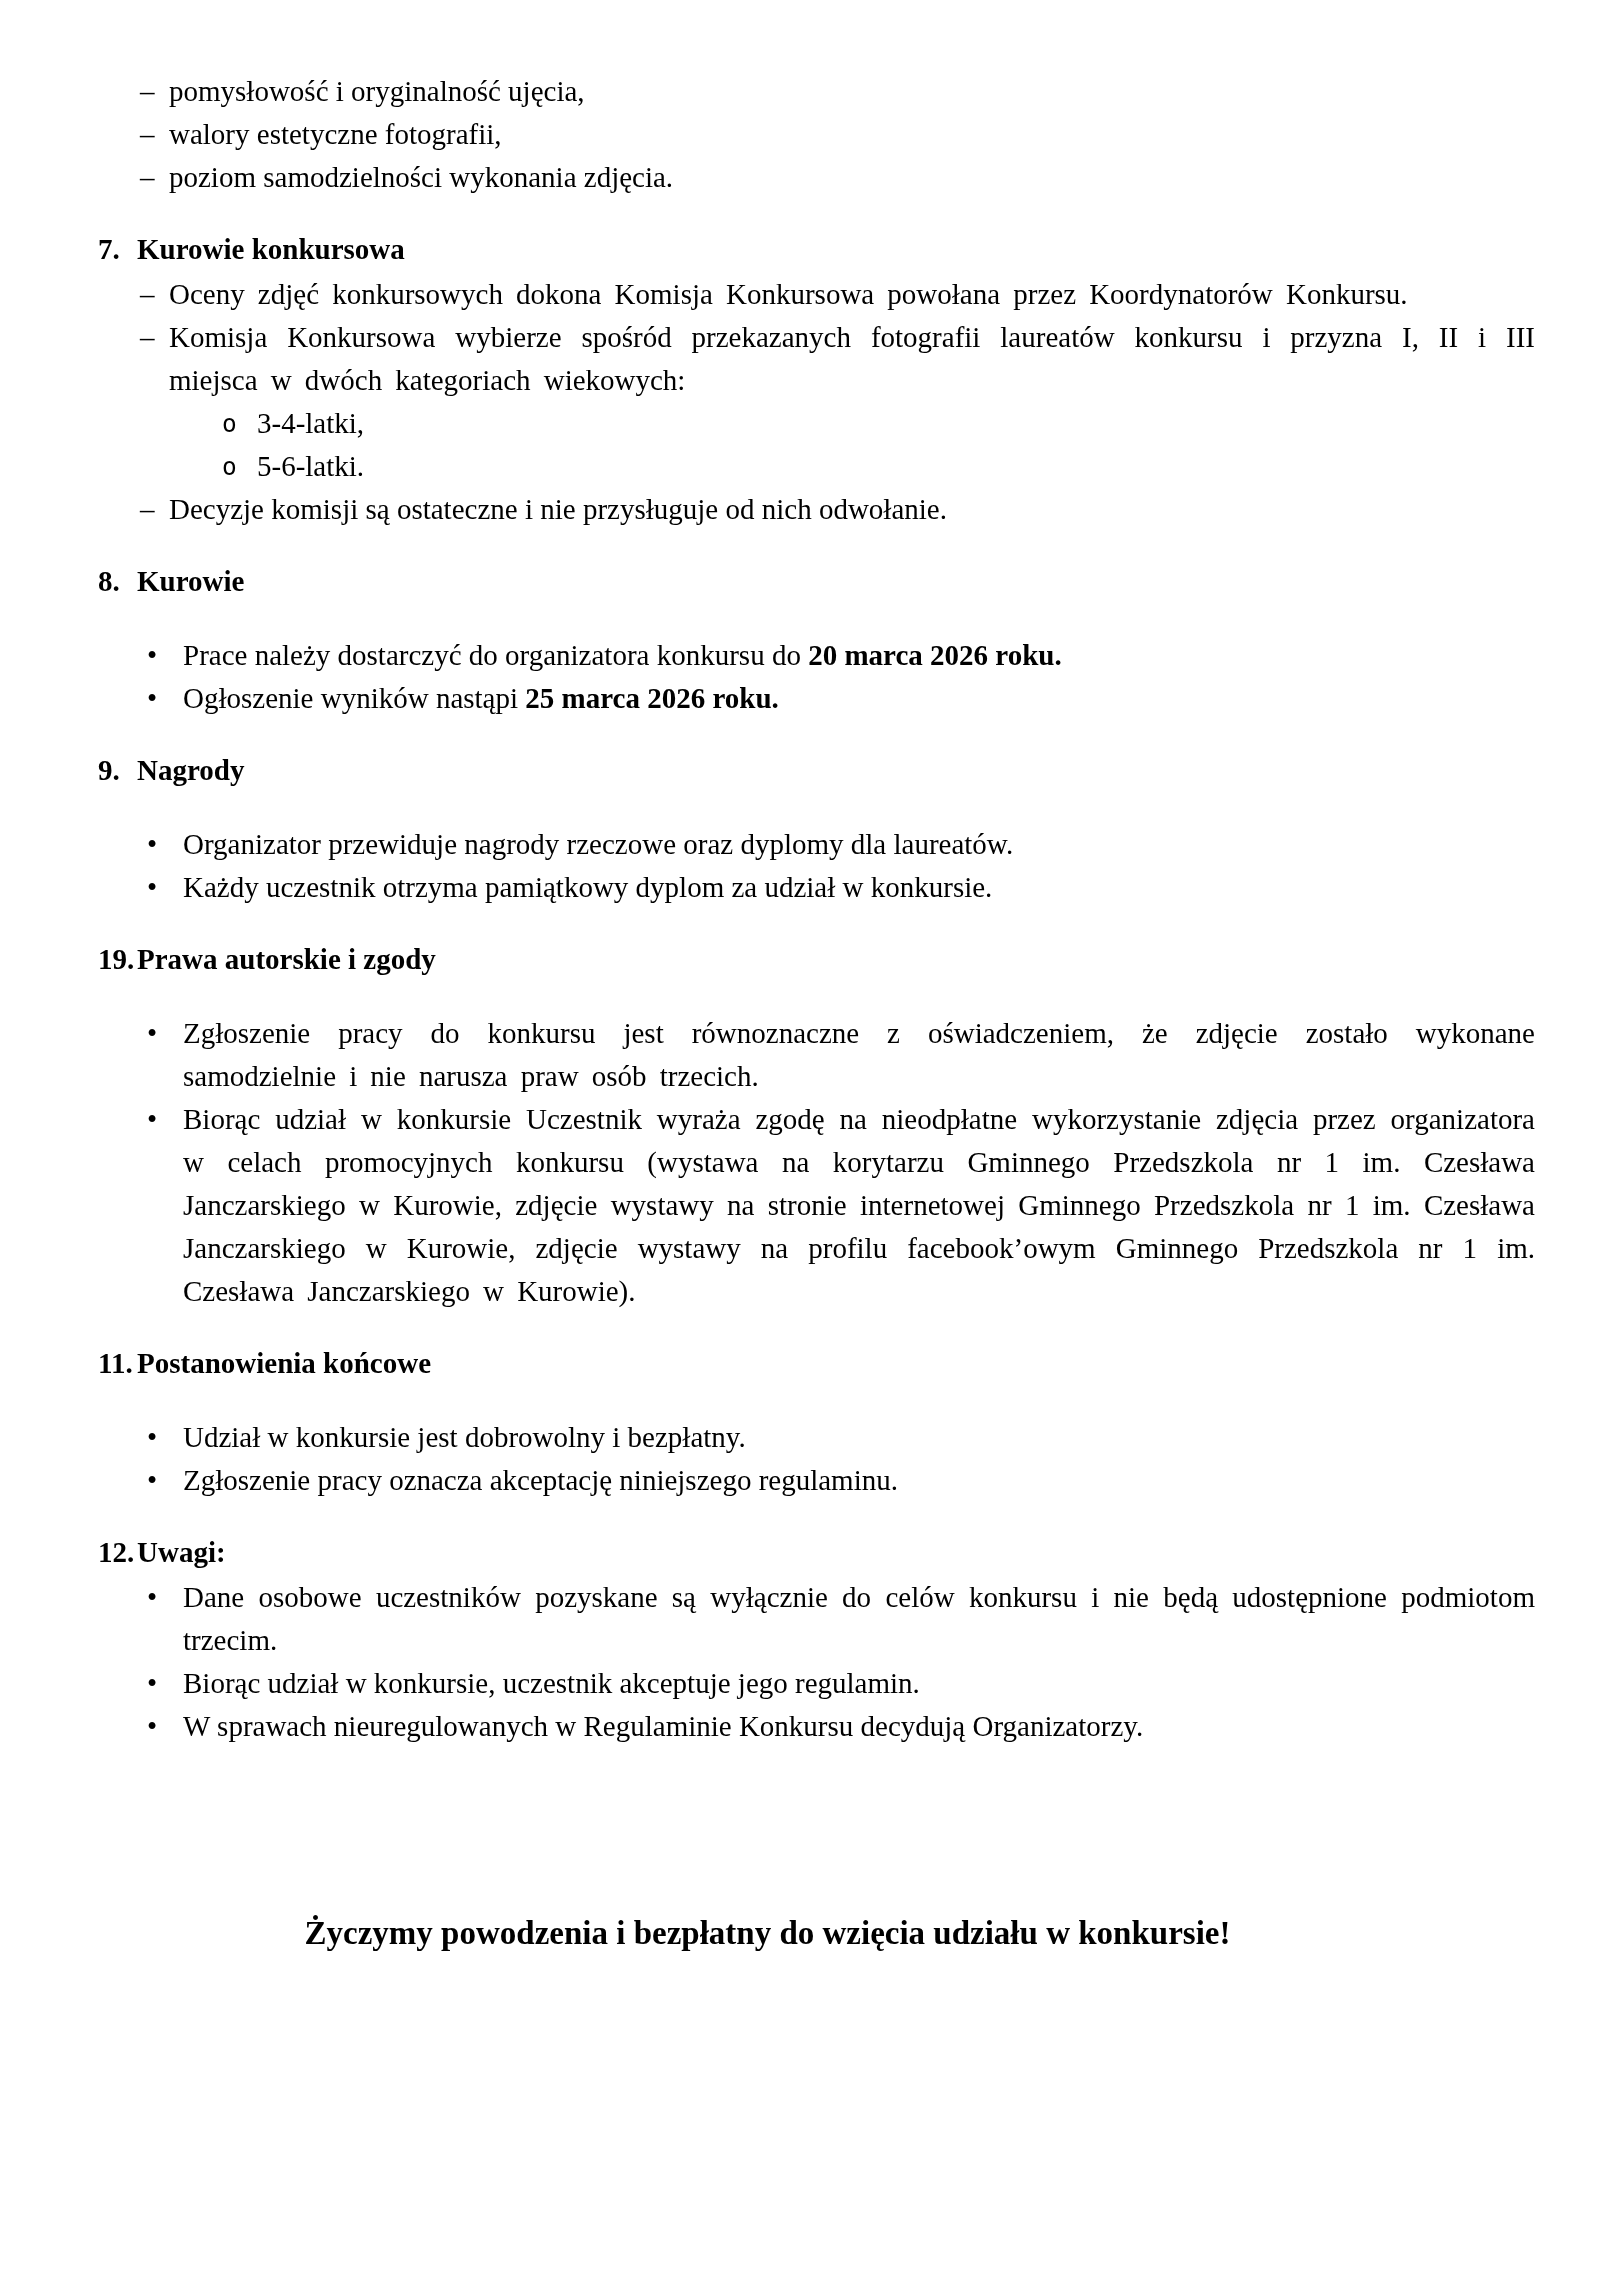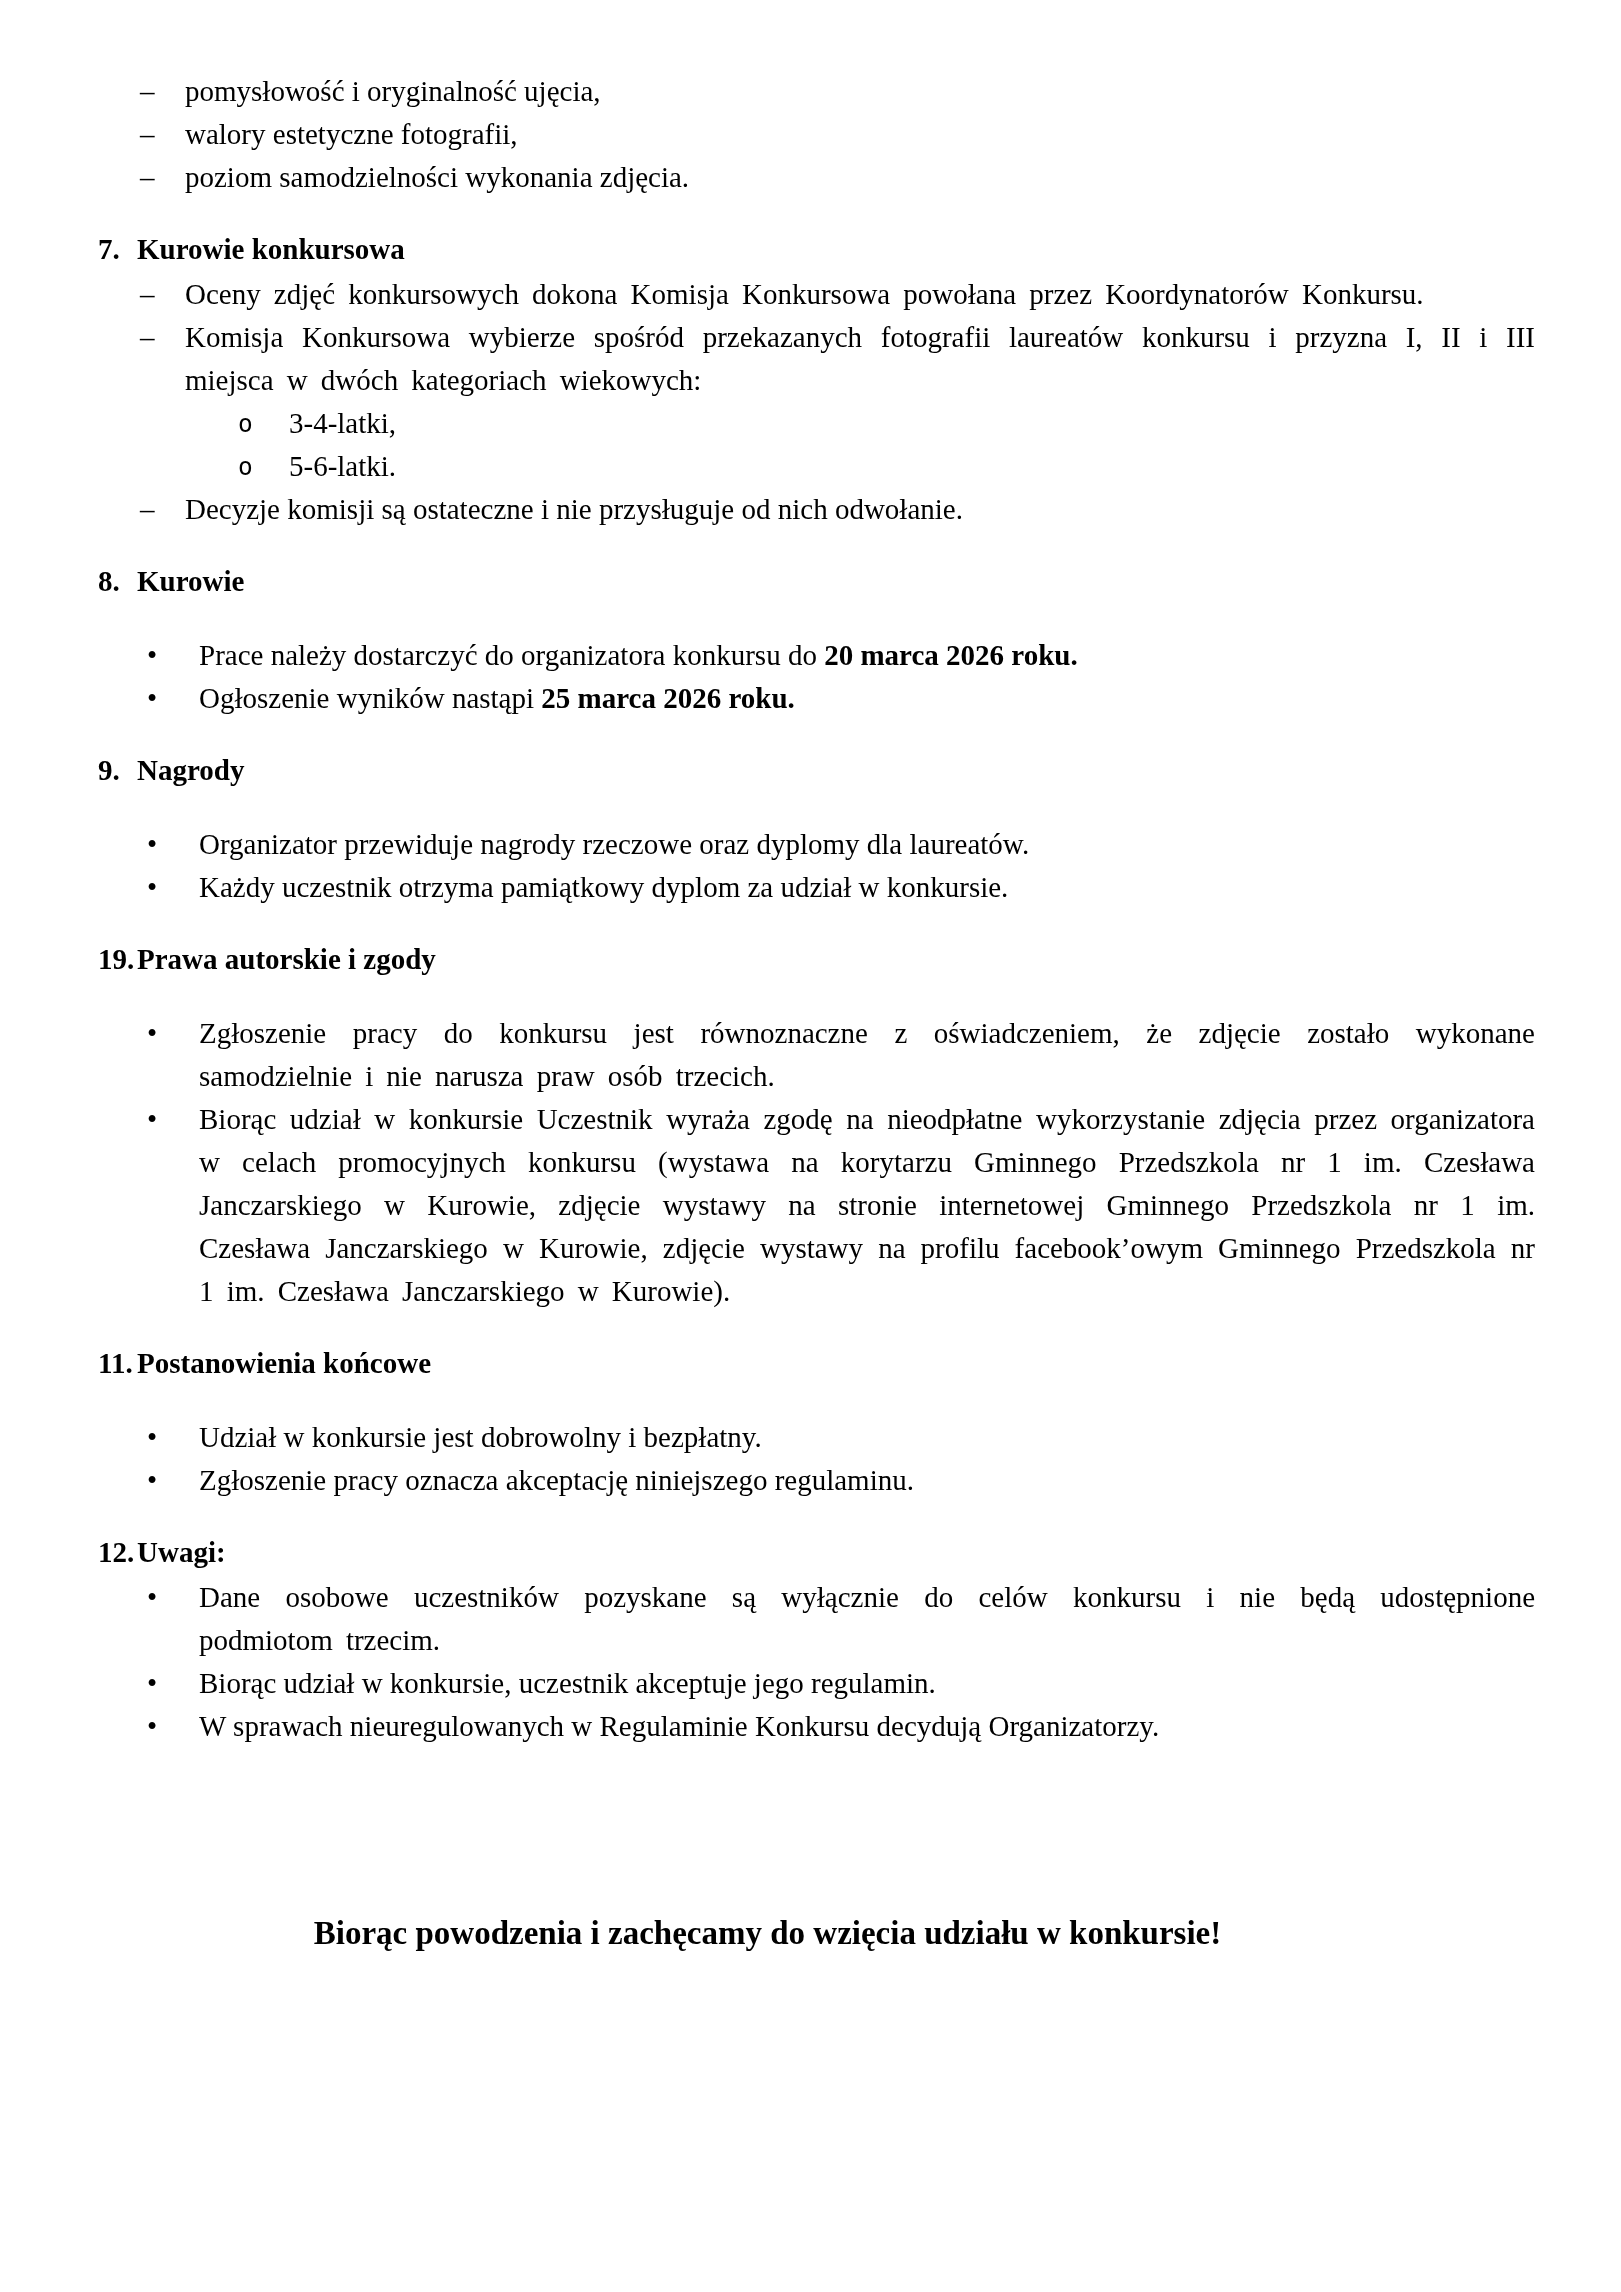--- a/index.html
+++ b/index.html
@@ -21,21 +21,21 @@
     font-weight: bold;
     margin-left: 98px;
     margin-top: 29px;
   }
   .heading .num { min-width: 39px; flex: none; }
   .list { margin-left: 140px; }
   .list-dot { margin-left: 147px; }
   .li { display: flex; }
   .li > .marker { width: 29px; flex: none; }
   .list-dot .li > .marker { width: 36px; }
-  .li > .text { flex: 1; margin-left: 16px; }
+  .li > .text { flex: 1; }
   .justify { text-align: justify; word-spacing: 5.9px; }
   .sub-list { margin-left: 53px; text-align: left; word-spacing: normal; }
   .sub-list .li > .marker {
     width: 35px;
     font-family: "DejaVu Sans Mono", monospace;
     font-size: 24.5px;
   }
   .intro-list { margin-top: 0; margin-bottom: 9.8px; }
   .tight { margin-top: 2px; }
   .gap-before { margin-top: 31px; }
@@ -182,16 +182,16 @@
         <span class="marker">•</span>
         <div class="text">Biorąc udział w konkursie, uczestnik akceptuje jego regulamin.</div>
       </div>
       <div class="li">
         <span class="marker">•</span>
         <div class="text">W sprawach nieuregulowanych w Regulaminie Konkursu decydują Organizatorzy.</div>
       </div>
     </div>
   </div>
 
-  <div class="closing">Biorąc powodzenia i zachęcamy do wzięcia udziału w konkursie!</div>
+  <div class="closing">Życzymy powodzenia i bezpłatny do wzięcia udziału w konkursie!</div>
 
 </div>
 
 
 </body></html>

